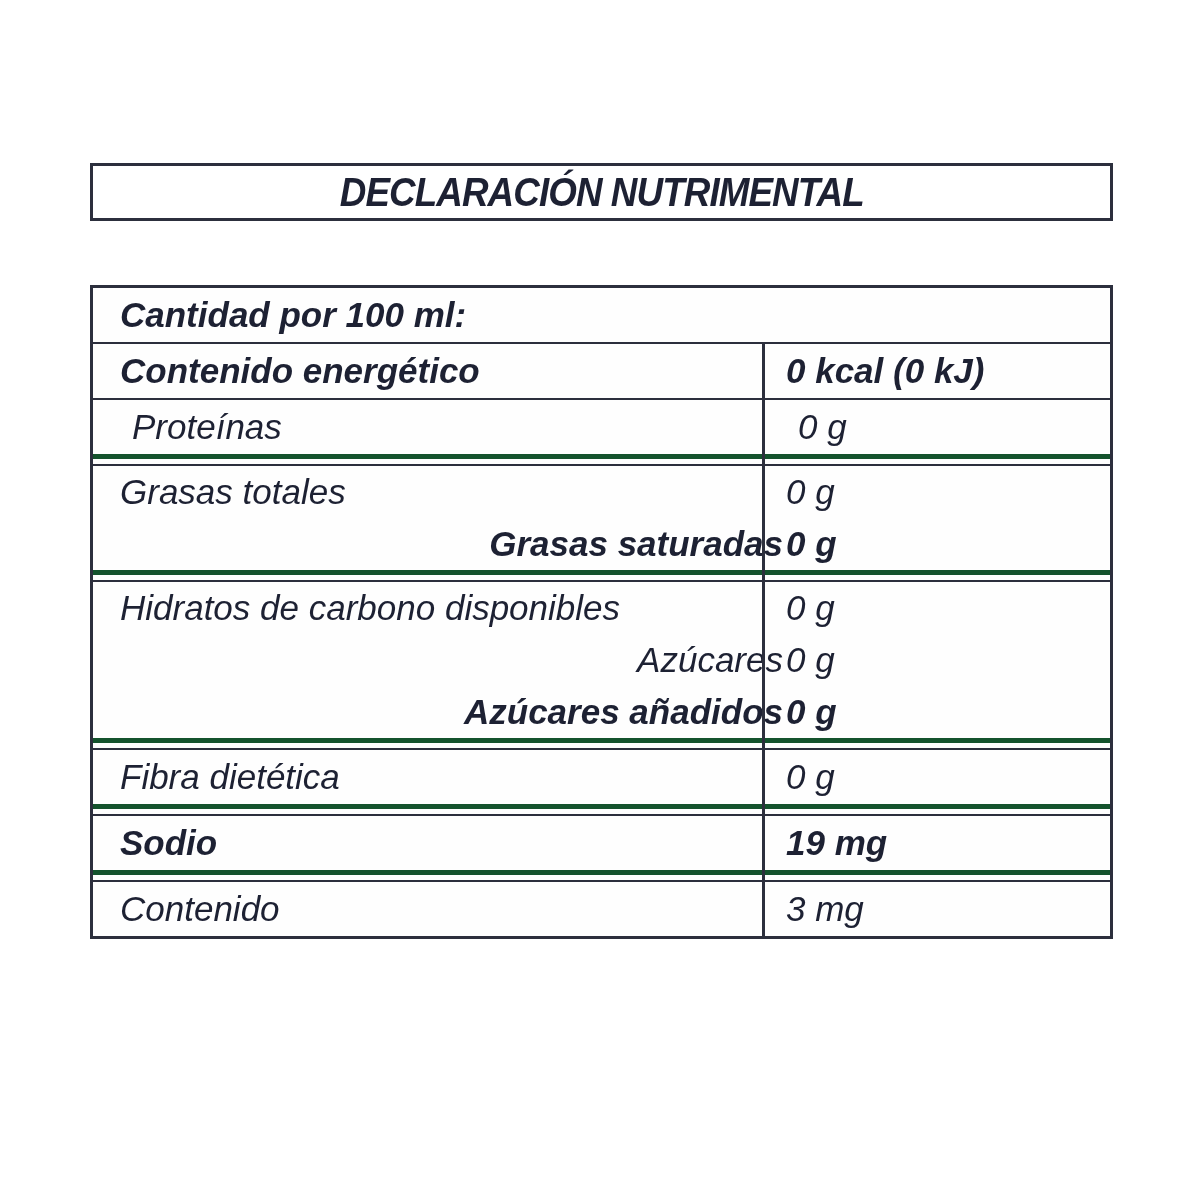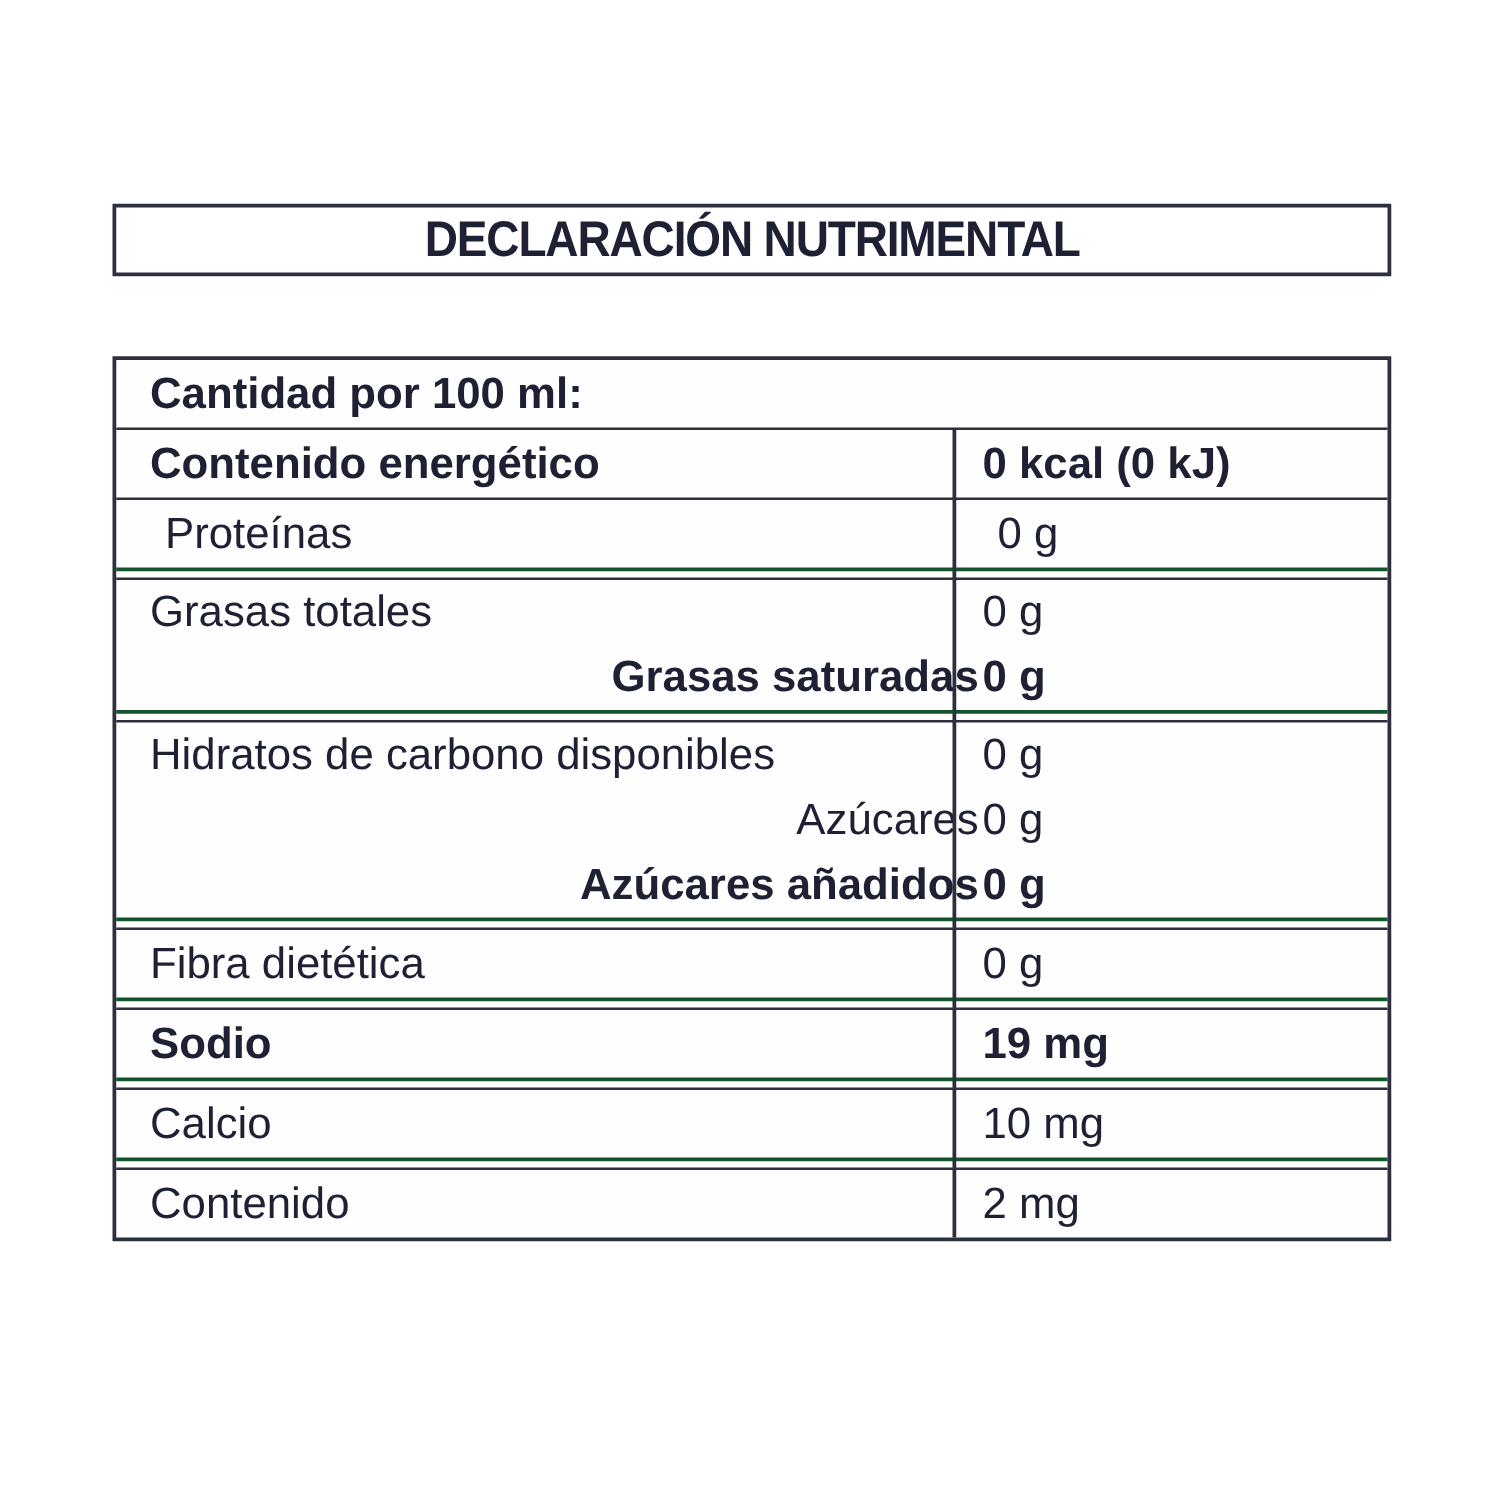--- a/index.html
+++ b/index.html
@@ -10,20 +10,21 @@
     background: #ffffff;
     font-family: "Liberation Sans", "DejaVu Sans", sans-serif;
     color: #1d2133;
     overflow: hidden;
   }
   .wrap {
     position: absolute;
     left: 90px;
     top: 163px;
     width: 1023px;
+    font-style: italic;
   }
   .title-box {
     box-sizing: border-box;
     width: 100%;
     height: 58px;
     border: 3px solid #2c2f3d;
     display: flex;
     align-items: center;
     justify-content: center;
   }
@@ -46,21 +47,21 @@
     position: absolute;
     left: 669px;
     top: 56px;
     bottom: 0;
     width: 3px;
     background: #2c2f3d;
     z-index: 2;
   }
   .sect {
     border-top: 2px solid #2c2f3d;
-    border-bottom: 3px solid #14532d;
+    border-bottom: 5px solid #14532d;
     margin-top: 5px; 
   }
   .sect.first { border-top: none; margin-top: 0; }
   .sect.last  { border-bottom: none; }
   .sect.first .row { border-bottom: 2px solid #2c2f3d; }
   .sect.first .row:last-child { border-bottom: none; padding-left: 12px; }
   .row {
     display: flex;
     align-items: center;
     min-height: 54px;
@@ -141,28 +142,22 @@
       </div>
     </section>
 
     <section class="sect">
       <div class="row">
         <div class="cell label bold">Sodio</div>
         <div class="cell value bold">19 mg</div>
       </div>
     </section>
 
-    <section class="sect">
-      <div class="row">
-        <div class="cell label">Calcio</div>
-        <div class="cell value">10 mg</div>
-      </div>
-    </section>
 
     <section class="sect last">
       <div class="row">
         <div class="cell label">Contenido</div>
-        <div class="cell value">2 mg</div>
+        <div class="cell value">3 mg</div>
       </div>
     </section>
 
   </div>
 </div>
 
 </body></html>

